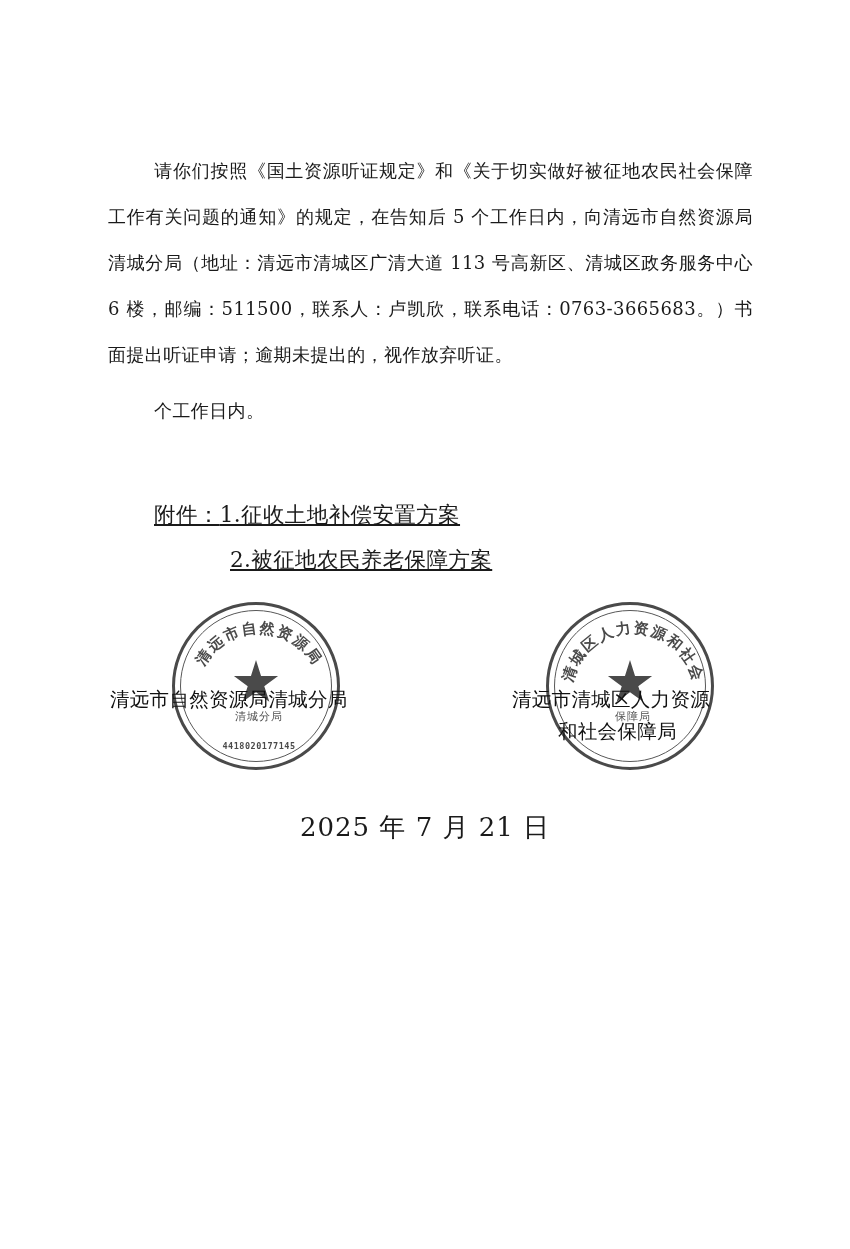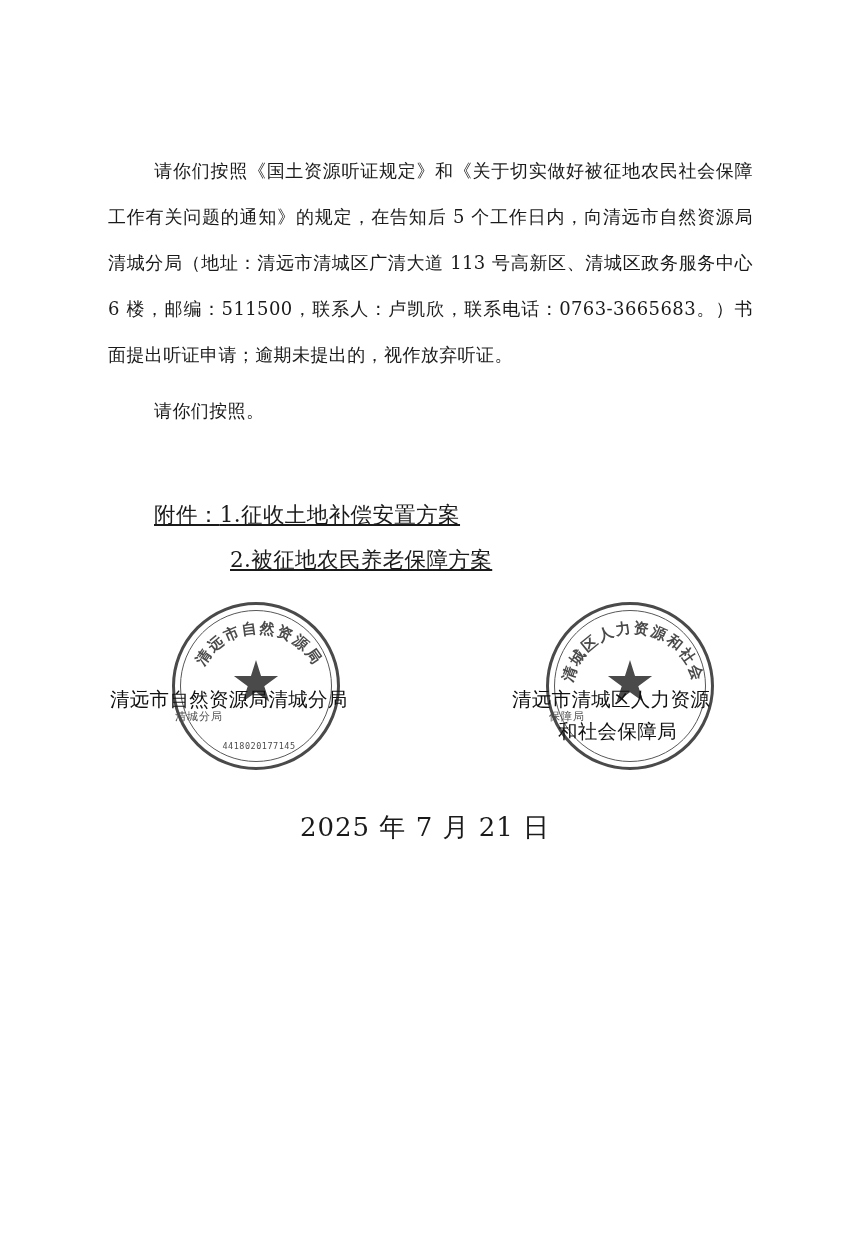--- a/index.html
+++ b/index.html
@@ -141,42 +141,43 @@
   .seal .bottom-code {
     position: absolute;
     left: 0;
     bottom: 16px;
     width: 168px;
     text-align: center;
     font-family: "DejaVu Sans Mono", "Liberation Mono", monospace;
     font-size: 8.5px;
     color: #2b2b2b;
     letter-spacing: 0.5px;
+    font-weight: bold;
   }
   .seal .mid-label {
     position: absolute;
     left: 0;
     top: 104px;
     width: 168px;
-    text-align: left;
+    text-align: center;
     font-family: "DejaVu Sans", "Liberation Sans", sans-serif;
     font-size: 11px;
     color: #2b2b2b;
     letter-spacing: 1px;
   }
 </style>
 </head>
 <body>
 
 <div class="page">
 
   <div class="body-text">
     <p class="para"><span class="indent"></span><span>请你们按照《国土资源听证规定》和《关于切实做好被征地农民社会保障工作有关问题的通知》的规定，在告知后 5 个工作日内，向清远市自然资源局清城分局（地址：清远市清城区广清大道 113 号高新区、清城区政务服务中心 6 楼，邮编：511500，联系人：卢凯欣，联系电话：0763-3665683。）书面提出听证申请；逾期未提出的，视作放弃听证。</span></p>
     <div class="para-gap"></div>
-    <p class="para"><span class="indent"></span><span>请你们按照。</span></p>
+    <p class="para"><span class="indent"></span><span>个工作日内。</span></p>
   </div>
 
   <div class="attach-block">
     <div class="attach-line first"><span>附件：</span><span>1.征收土地补偿安置方案</span></div>
     <div class="attach-line second"><span>2.被征地农民养老保障方案</span></div>
   </div>
 
   <div class="seal seal-1">
     <div class="inner-ring"></div>
     <svg class="arc-text" viewBox="0 0 168 168">

